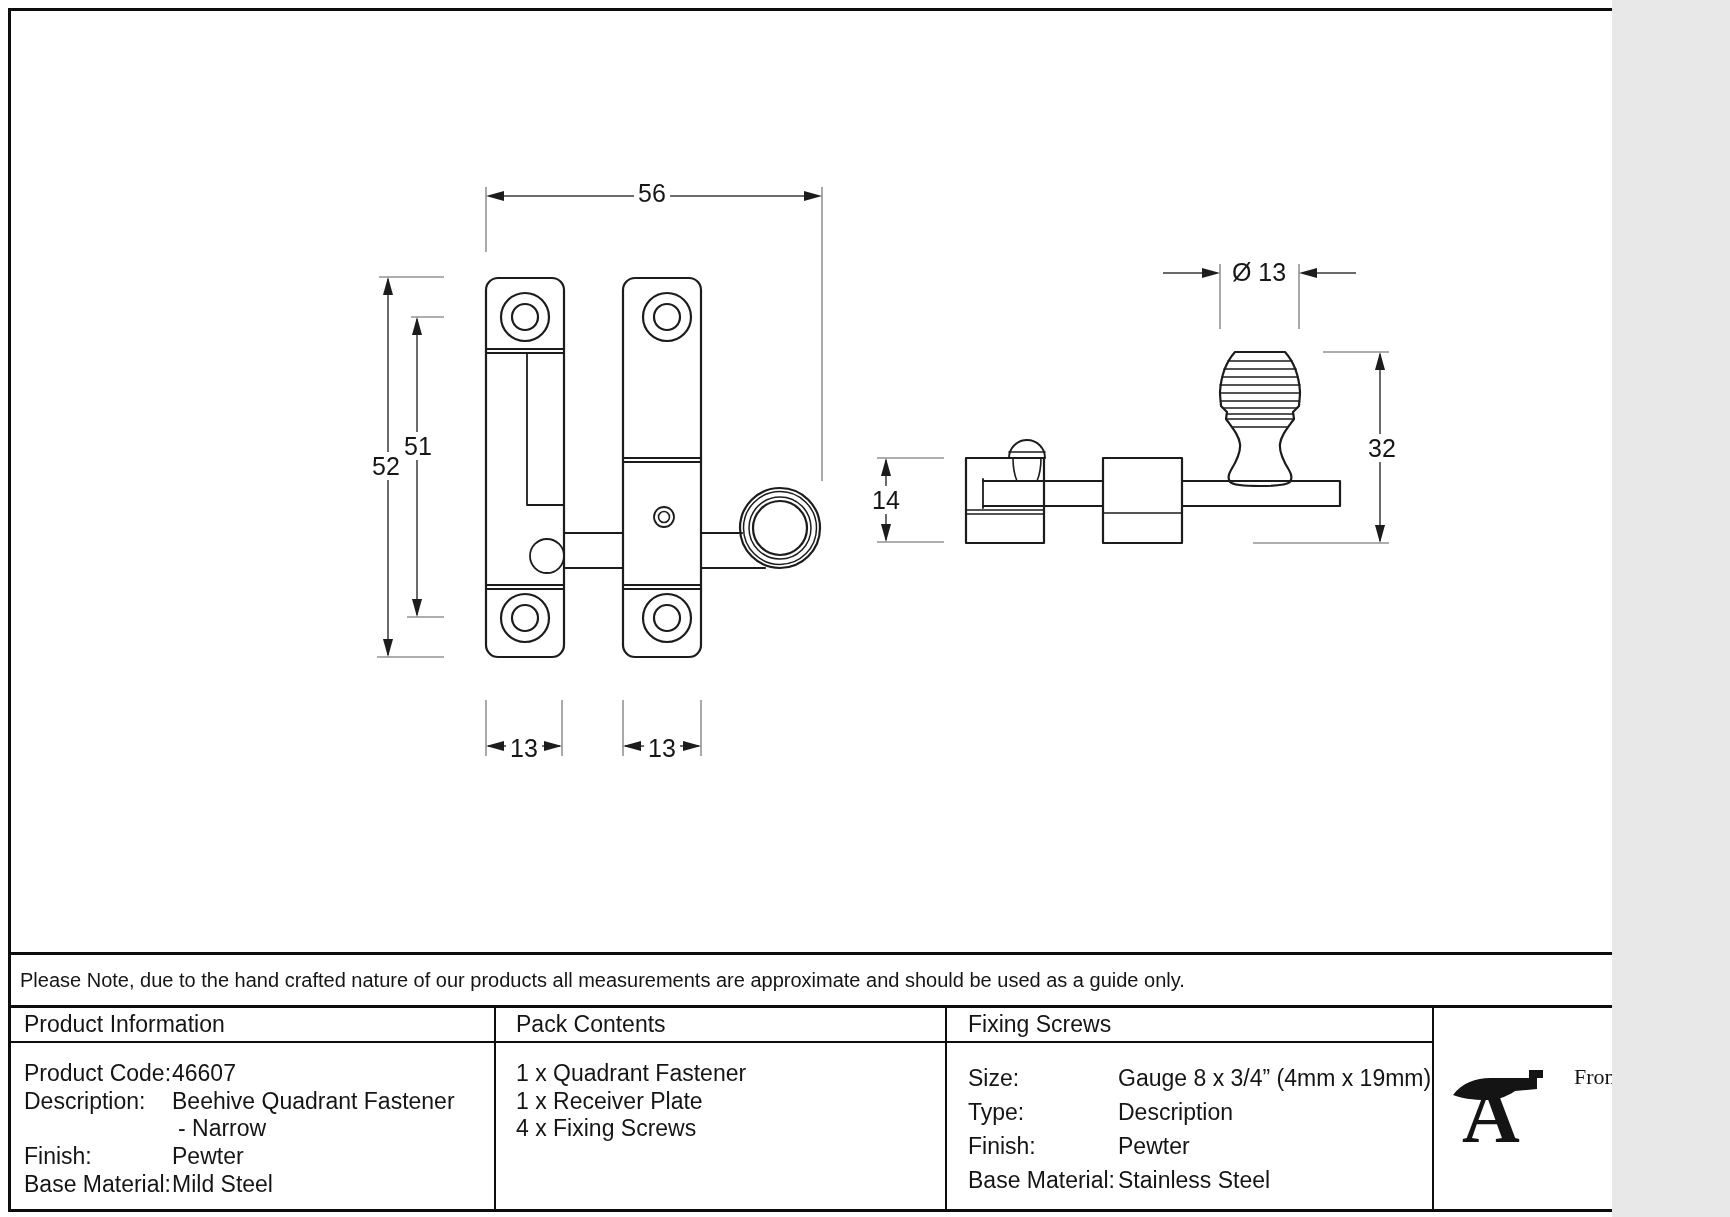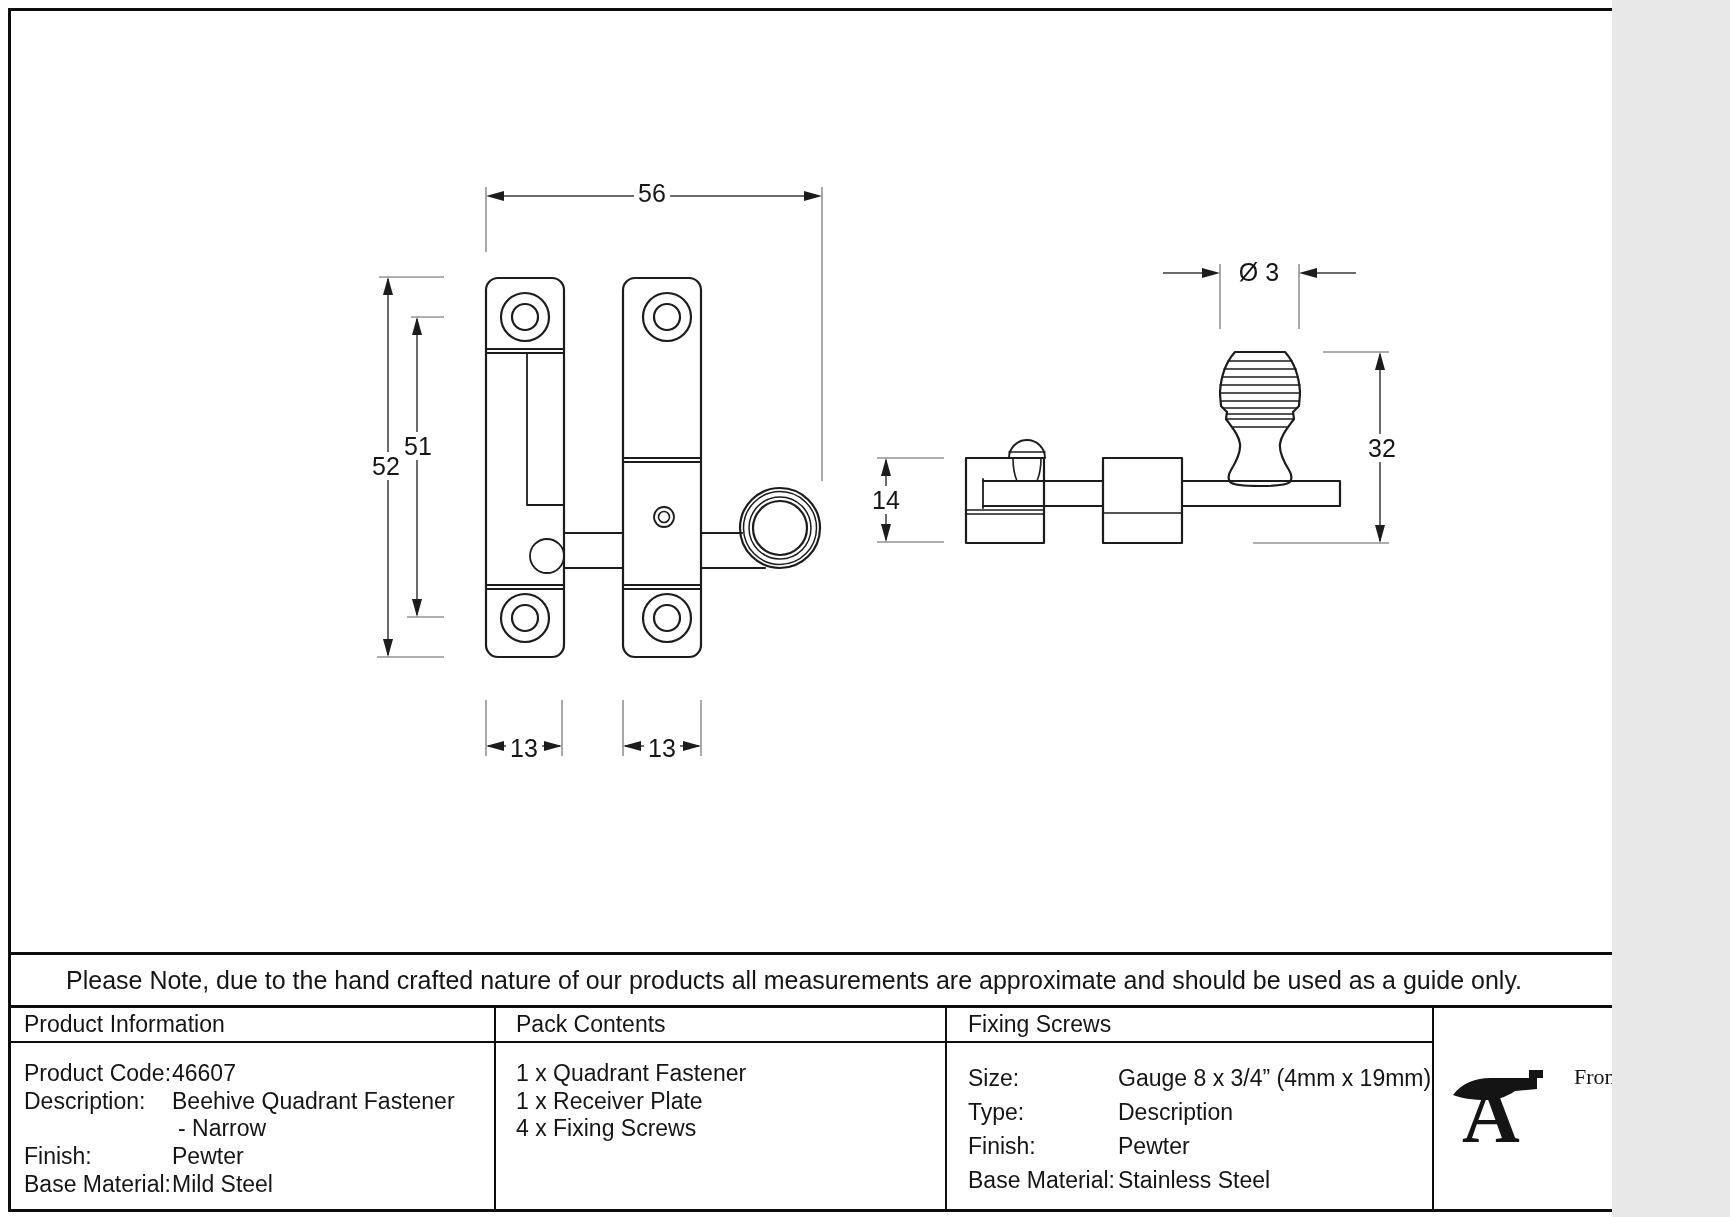--- a/index.html
+++ b/index.html
@@ -17,21 +17,21 @@
   #table-frame{top:1005px;height:207px;}
   .vline,.hline{position:absolute;background:#0d0d0d;}
   #drawing-svg{position:absolute;top:0;left:0;}
   .dim-label{
     position:absolute;transform:translate(-50%,-50%);
     background:#ffffff;padding:0 4px;
     font-size:25px;line-height:28px;color:#161616;white-space:nowrap;
   }
   .note-text{
     position:absolute;left:20px;top:966px;height:28px;line-height:28px;
-    font-size:25px;white-space:nowrap;margin-left:46px;
+    font-size:20px;white-space:nowrap;
   }
   .cell-line{
     position:absolute;height:27px;line-height:27px;
     font-size:23px;white-space:nowrap;
   }
   .logo{position:absolute;left:1452px;top:1058px;width:260px;height:95px;}
   .logo-anvil-svg{position:absolute;left:0;top:8px;}
   .logo-word{
     position:absolute;left:86px;top:0px;
     font-family:"Liberation Serif",serif;font-weight:bold;
@@ -153,21 +153,21 @@
       <polygon points="886,458 881,476 891,476"></polygon>
         <polygon points="886,542 881,524 891,524"></polygon>
     </g>
   </svg>
 
   <span class="dim-label" style="left:652px;top:193px">56</span>
   <span class="dim-label" style="left:386px;top:466px">52</span>
   <span class="dim-label" style="left:418px;top:446px">51</span>
   <span class="dim-label" style="left:524px;top:748px">13</span>
   <span class="dim-label" style="left:662px;top:748px">13</span>
-  <span class="dim-label" style="left:1259px;top:272px">Ø 3</span>
+  <span class="dim-label" style="left:1259px;top:272px">Ø 13</span>
   <span class="dim-label" style="left:1382px;top:448px">32</span>
   <span class="dim-label" style="left:886px;top:500px">14</span>
 
   <div class="note-text">Please Note, due to the hand crafted nature of our products all measurements are approximate and should be used as a guide only.</div>
 
   <div class="vline" style="left:494px;top:1005px;width:2px;height:207px;"></div>
   <div class="vline" style="left:945px;top:1005px;width:2px;height:207px;"></div>
   <div class="vline" style="left:1432px;top:1005px;width:2px;height:207px;"></div>
   <div class="hline" style="left:10px;top:1041px;width:1424px;height:2px;"></div>
 

